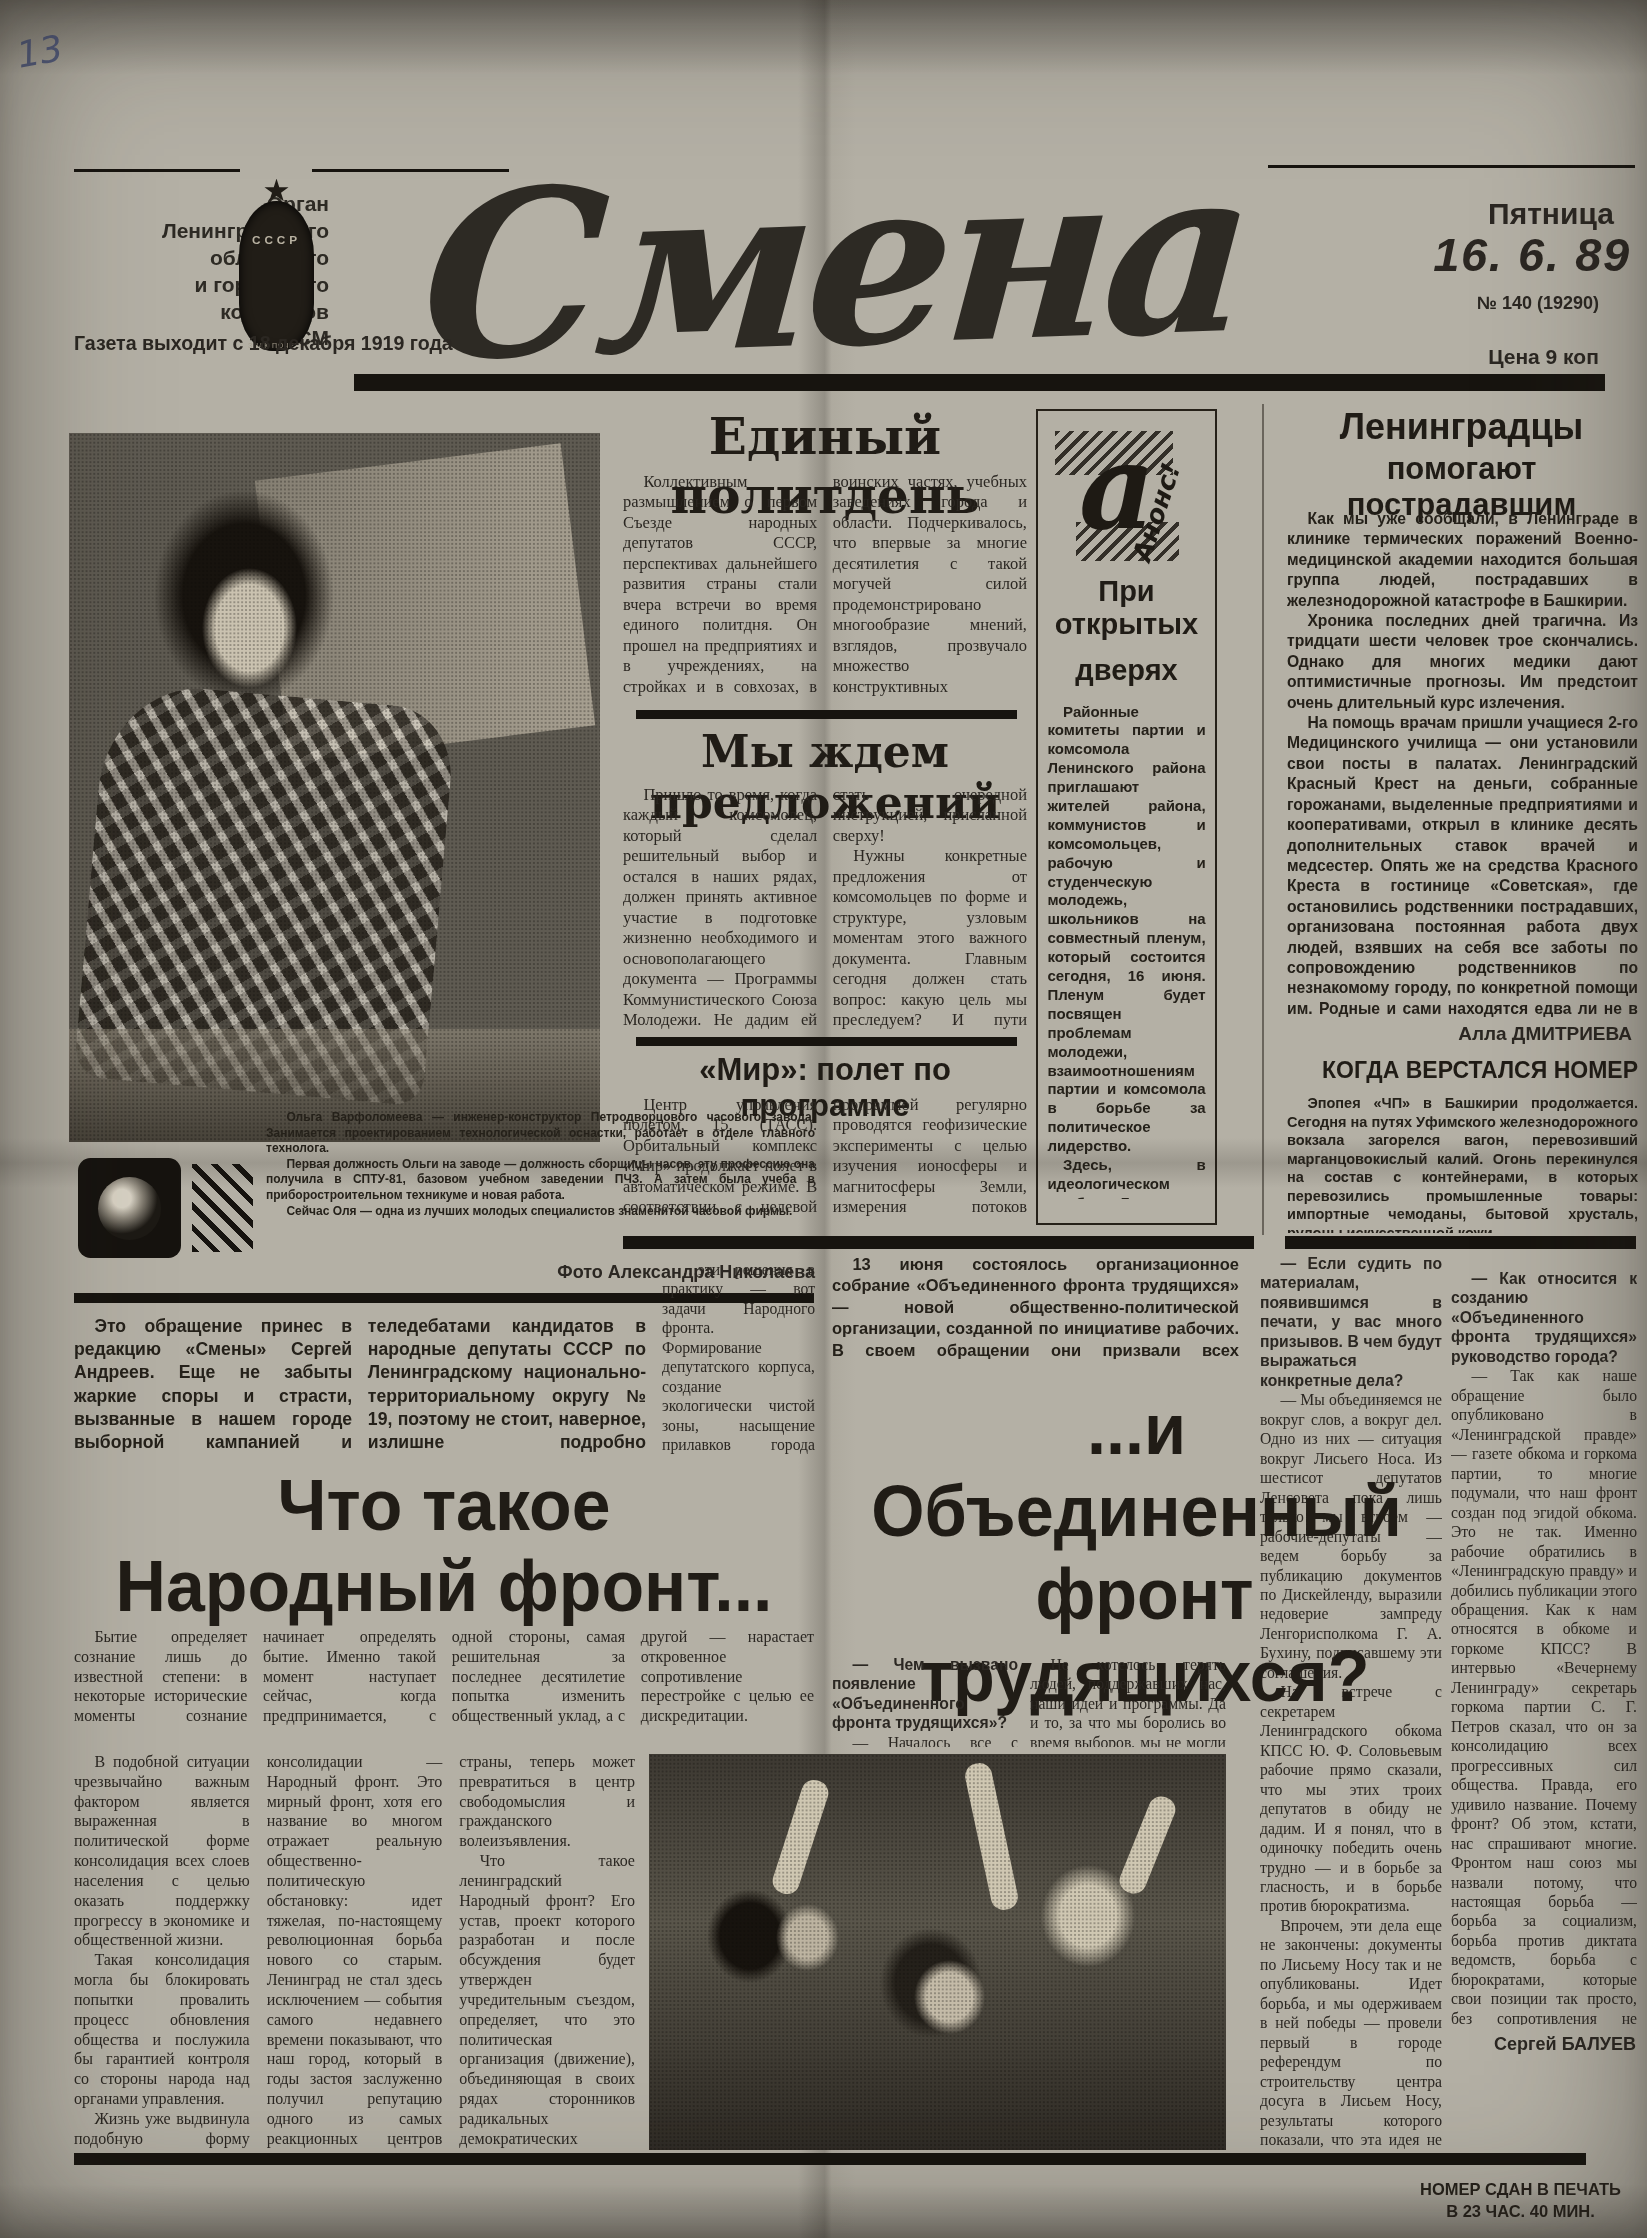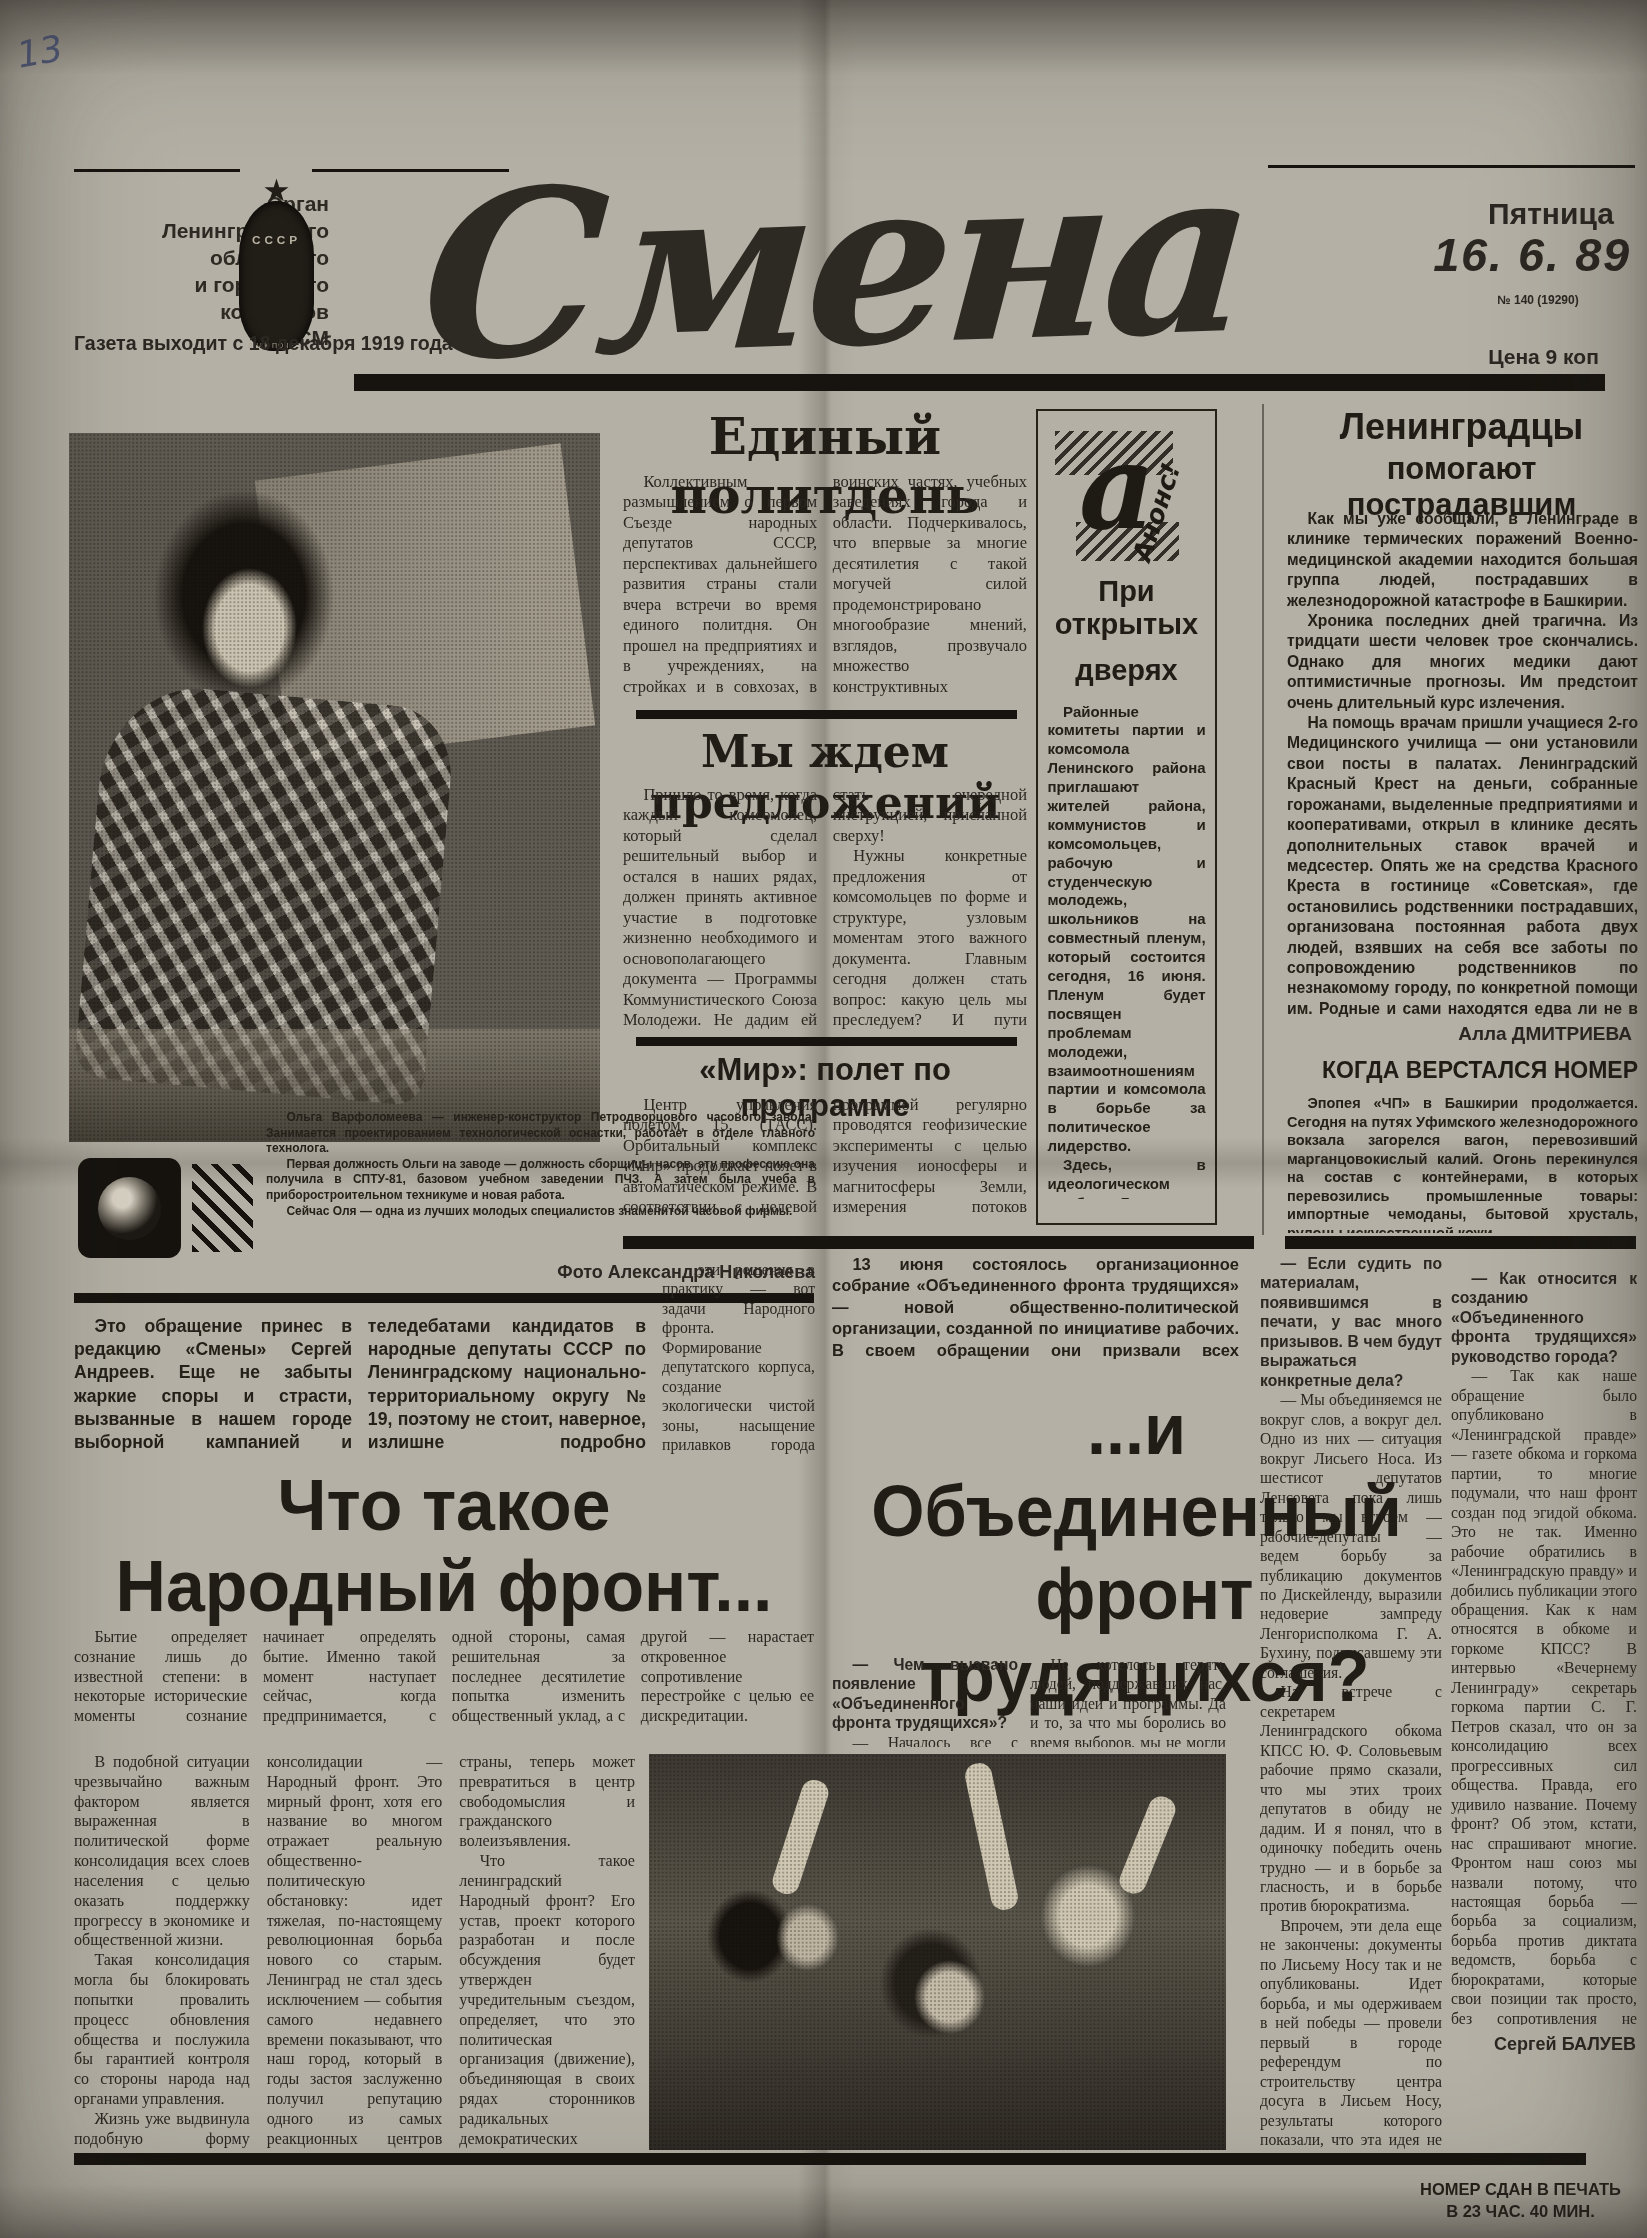--- a/index.html
+++ b/index.html
@@ -27,21 +27,21 @@
   .org p{margin:0;text-indent:0;line-height:1.28;}
   .founded{left:74px;top:332px;width:486px;font-family:"Liberation Sans",sans-serif;font-weight:700;font-size:19.6px;}
   .logo{left:337px;top:146px;width:995px;height:246px;font-family:"DejaVu Serif",serif;
         font-style:italic;font-weight:bold;font-size:229px;line-height:235px;color:#2d2a24;
         transform:rotate(-2deg) skewX(-6deg);letter-spacing:-7.8px;text-align:center;}
   .motto{left:1136px;top:132px;width:498px;text-align:right;font-family:"Liberation Sans",sans-serif;
         font-style:italic;font-weight:700;font-size:23.5px;}
   .weekday{left:1467px;top:197px;width:168px;text-align:center;font-family:"Liberation Sans",sans-serif;font-weight:700;font-size:30px;}
   .date{left:1426px;top:227px;width:212px;text-align:center;font-family:"Liberation Sans",sans-serif;
         font-weight:700;font-style:italic;font-size:47px;letter-spacing:1.6px;}
-  .issue{left:1440px;top:293px;width:196px;text-align:center;font-family:"Liberation Sans",sans-serif;font-weight:700;font-size:12px;}
+  .issue{left:1440px;top:293px;width:196px;text-align:center;font-family:"Liberation Sans",sans-serif;font-weight:700;font-size:18px;}
   .price{left:1451px;top:345px;width:185px;text-align:center;font-family:"Liberation Sans",sans-serif;font-weight:700;font-size:21px;}
   
   .badge{left:234px;top:177px;width:85px;height:188px;}
   .badge-body{position:absolute;left:4.7px;top:23.5px;width:75px;height:150px;background:#211d17;
         border-radius:38px 38px 34px 34px/56px 56px 49px 49px;box-shadow:inset 0 0 11px #000;}
   .badge-star{position:absolute;left:30px;top:1.6px;width:25px;height:25px;background:#211d17;
         clip-path:polygon(50% 0,61% 35%,98% 35%,68% 57%,79% 91%,50% 70%,21% 91%,32% 57%,2% 35%,39% 35%);}
   .badge-txt{position:absolute;left:0;top:56px;width:100%;text-align:center;color:#b9b2a2;
         font-family:"Liberation Sans",sans-serif;font-weight:700;font-size:11.8px;letter-spacing:3.9px;}
   .badge-sub{position:absolute;left:0;bottom:15.7px;width:100%;text-align:center;color:#a59e8e;

